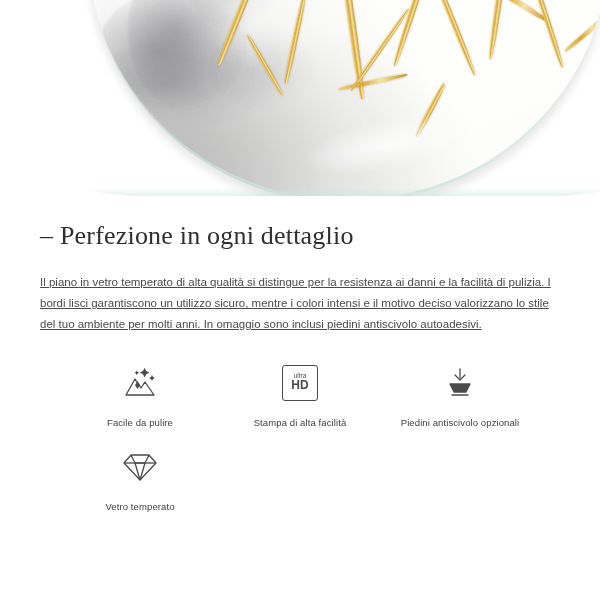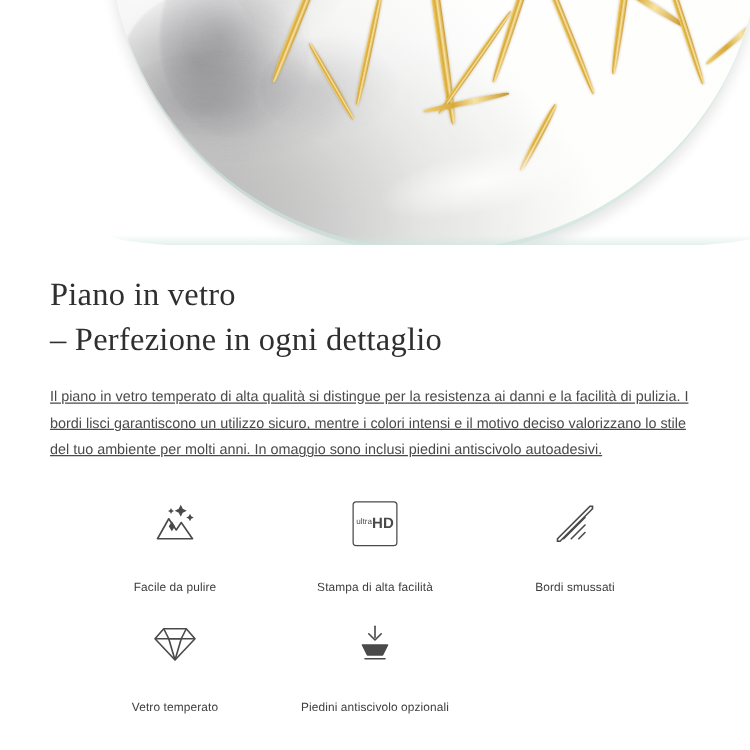--- a/index.html
+++ b/index.html
@@ -124,21 +124,21 @@
     text-align: center;
   }
   .feature-icon {
     height: 42px;
     display: flex;
     align-items: center;
     justify-content: center;
     color: #4a4a4a;
   }
   .feature-label {
-    margin-top: 25px;
+    margin-top: 13px;
     font-size: 9.5px;
     color: #3d3d3d;
     letter-spacing: 0.1px;
   }
   svg { display: block; }
 </style>
 </head>
 <body>
 
 <div class="page">
@@ -170,21 +170,20 @@
       <div class="vein" style="left:340px; top:380px; width:5px; height:60px; transform:rotate(28deg);"></div>
       <div class="vein" style="left:250px; top:380px; width:70px; height:4px; transform:rotate(-12deg);"></div>
 
       <div style="position:absolute; left:415px; top:455px; width:26px; height:26px; border-radius:50%; border:3px solid #d8a93a; box-shadow:0 0 3px rgba(180,140,40,.6);"></div>
     </div>
     <div class="hero-gloss"></div>
   </div>
 
   <div class="content">
     <h1 class="headline">
-      <span>Piano in vetro</span>
       <span class="line2">– Perfezione in ogni dettaglio</span>
     </h1>
 
     <p class="body-copy">Il piano in vetro temperato di alta qualità si distingue per la resistenza ai danni e la facilità di pulizia. I bordi lisci garantiscono un utilizzo sicuro, mentre i colori intensi e il motivo deciso valorizzano lo stile del tuo ambiente per molti anni. In omaggio sono inclusi piedini antiscivolo autoadesivi.</p>
 
     <div class="features">
 
       <div class="feature">
         <div class="feature-icon">
           <svg width="38" height="36" viewBox="0 0 38 36" fill="none" stroke="#4a4a4a" stroke-width="1.3" stroke-linecap="round" stroke-linejoin="round">
@@ -193,61 +192,50 @@
             <path d="M22 6 l1.6 -3.2 1.6 3.2 3.2 1.6 -3.2 1.6 -1.6 3.2 -1.6 -3.2 -3.2 -1.6 z" fill="#4a4a4a" stroke="none"></path>
             <path d="M30 12 l1 -2 1 2 2 1 -2 1 -1 2 -1 -2 -2 -1 z" fill="#4a4a4a" stroke="none"></path>
             <path d="M15 7 l0.8 -1.6 0.8 1.6 1.6 0.8 -1.6 0.8 -0.8 1.6 -0.8 -1.6 -1.6 -0.8 z" fill="#4a4a4a" stroke="none"></path>
           </svg>
         </div>
         <div class="feature-label">Facile da pulire</div>
       </div>
 
       <div class="feature">
         <div class="feature-icon">
-          <div style="width:34px;height:34px;border:1.3px solid #4a4a4a;border-radius:3px;display:flex;flex-direction:row;align-items:center;justify-content:center;">
+          <div style="width:34px;height:34px;border:1.3px solid #4a4a4a;border-radius:3px;display:flex;flex-direction:column;align-items:center;justify-content:center;">
             <span style="font-size:6.5px;line-height:1;color:#4a4a4a;">ultra</span>
             <span style="font-size:12px;line-height:1.1;font-weight:bold;color:#4a4a4a;">HD</span>
           </div>
         </div>
         <div class="feature-label">Stampa di alta facilità</div>
       </div>
 
-      <div class="feature">
-        <div class="feature-icon">
-          <svg width="36" height="34" viewBox="0 0 36 34" fill="none" stroke="#4a4a4a" stroke-width="1.3" stroke-linecap="round">
-            <path d="M4 29 L30 3 L32 3 L32 5 L6 31 L4 31 Z"></path>
-            <path d="M9 29 L26 12"></path>
-            <path d="M15 29 L26 18"></path>
-            <path d="M21 29 L26 24"></path>
+
+      <div class="feature">
+        <div class="feature-icon">
+          <svg width="36" height="34" viewBox="0 0 36 34" fill="none" stroke="#4a4a4a" stroke-width="1.3" stroke-linejoin="round" stroke-linecap="round">
+            <path d="M18 3 V12"></path>
+            <path d="M13 9 L18 14 L23 9"></path>
+            <path d="M8 18 H28 L24 26 H12 Z" fill="#4a4a4a" stroke="#4a4a4a"></path>
+            <path d="M10 29 H26"></path>
           </svg>
         </div>
-        <div class="feature-label">Bordi smussati</div>
+        <div class="feature-label">Piedini antiscivolo opzionali</div>
       </div>
 
       <div class="feature">
         <div class="feature-icon">
           <svg width="38" height="32" viewBox="0 0 38 32" fill="none" stroke="#4a4a4a" stroke-width="1.3" stroke-linejoin="round">
             <path d="M10 4 H28 L35 12 L19 29 L3 12 Z"></path>
             <path d="M3 12 H35"></path>
             <path d="M10 4 L14 12 L19 29"></path>
             <path d="M28 4 L24 12 L19 29"></path>
             <path d="M14 12 H24"></path>
           </svg>
         </div>
         <div class="feature-label">Vetro temperato</div>
       </div>
 
-      <div class="feature">
-        <div class="feature-icon">
-          <svg width="36" height="34" viewBox="0 0 36 34" fill="none" stroke="#4a4a4a" stroke-width="1.3" stroke-linejoin="round" stroke-linecap="round">
-            <path d="M18 3 V12"></path>
-            <path d="M13 9 L18 14 L23 9"></path>
-            <path d="M8 18 H28 L24 26 H12 Z" fill="#4a4a4a" stroke="#4a4a4a"></path>
-            <path d="M10 29 H26"></path>
-          </svg>
-        </div>
-        <div class="feature-label">Piedini antiscivolo opzionali</div>
-      </div>
-
 
     </div>
   </div>
 </div>
 
 </body></html>

